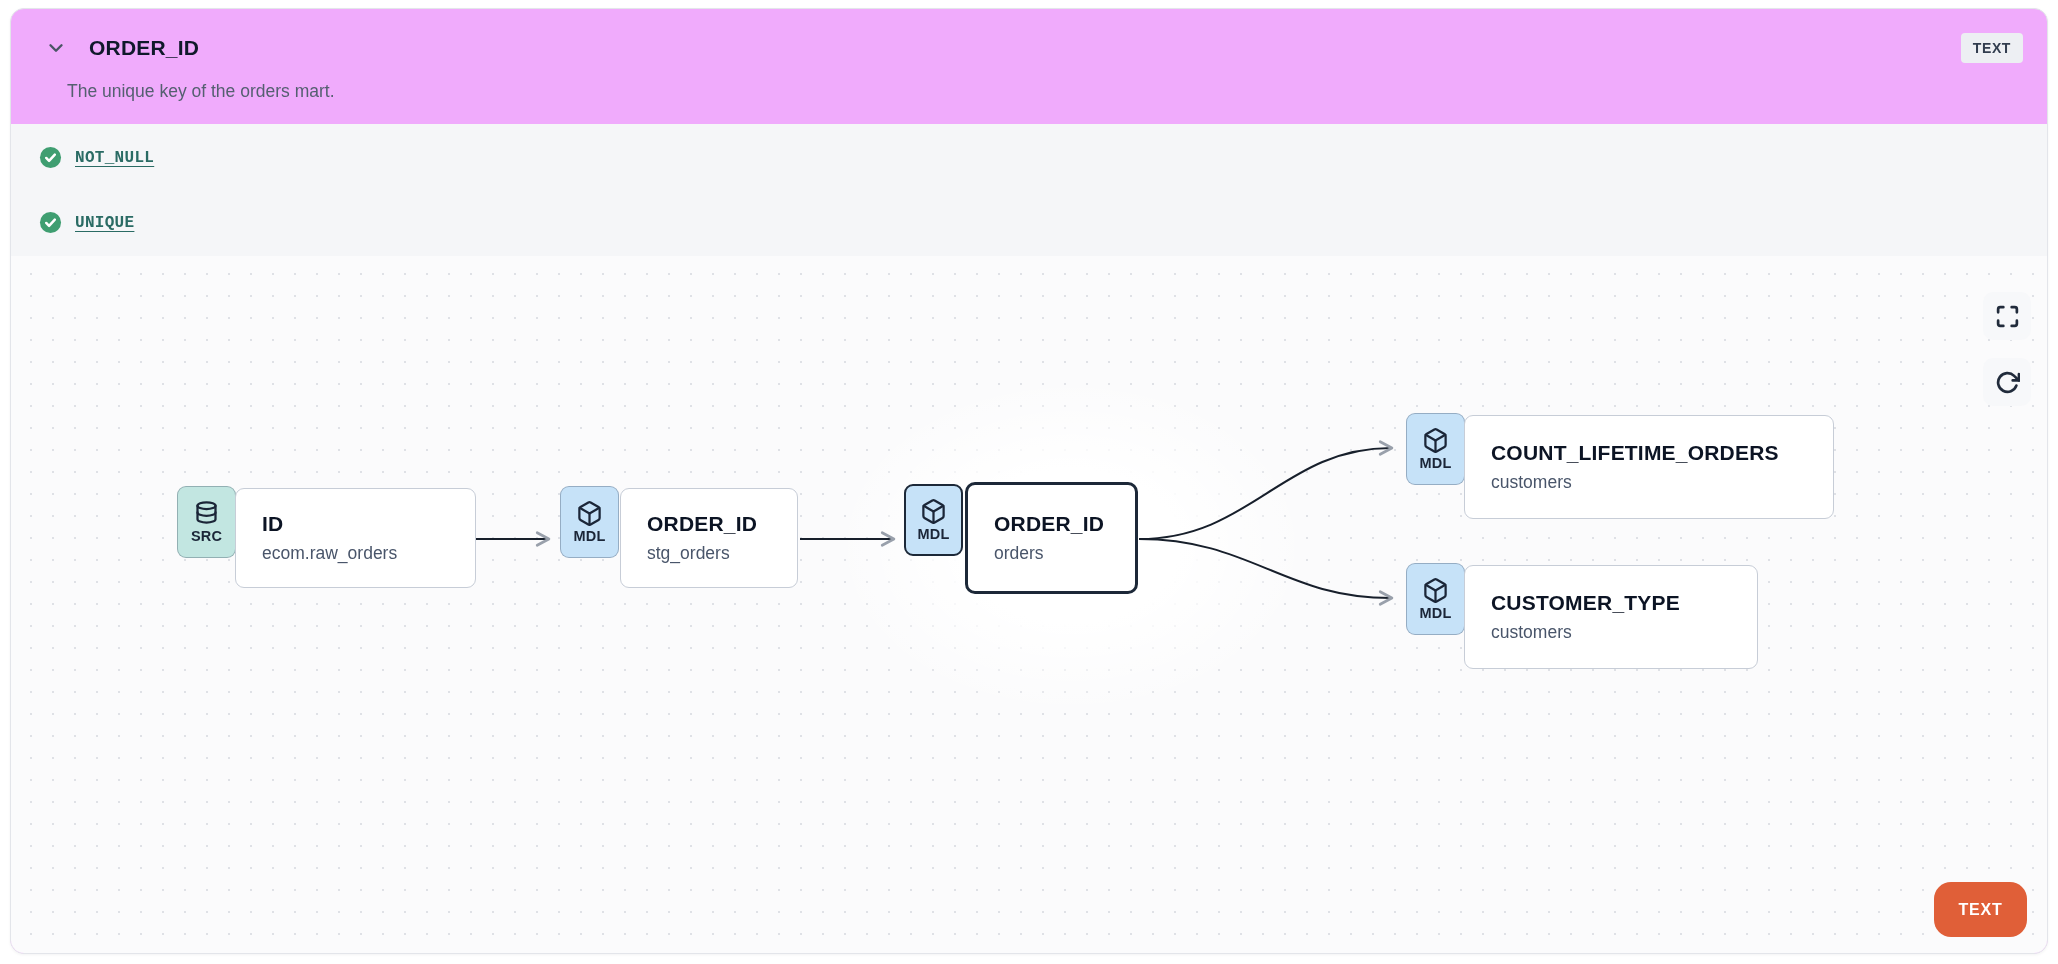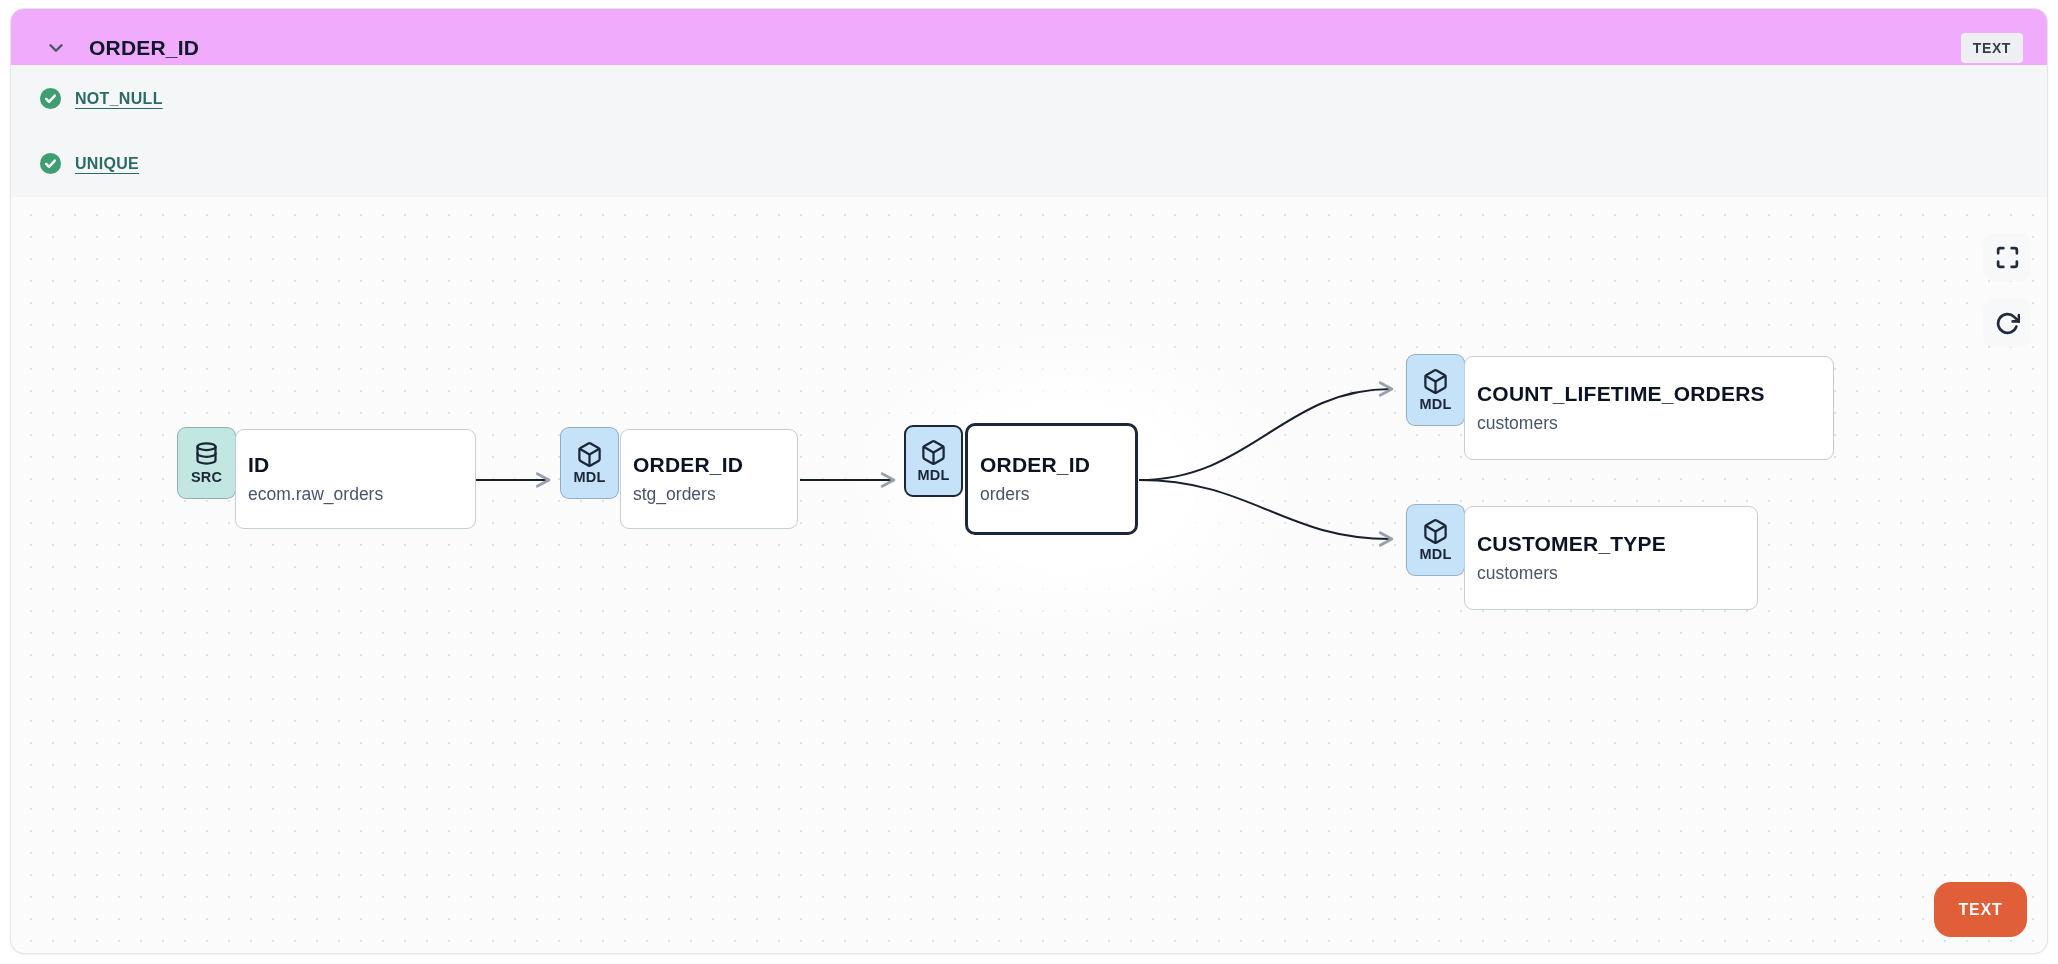--- a/index.html
+++ b/index.html
@@ -16,42 +16,42 @@
   .chev-btn { width:34px; height:34px; display:flex; align-items:center; justify-content:center;
     border:none; background:transparent; cursor:pointer; border-radius:6px; }
   .hdr-title { font-size:21px; font-weight:700; letter-spacing:.2px; color:#10192b; margin-left:16px; }
   .type-badge { margin-left:auto; background:#edeff3; color:#323d4f; font-size:14px; font-weight:600;
     letter-spacing:.6px; padding:7px 12px; border-radius:4px; }
   .hdr-desc { margin:16px 0 22px 28px; font-size:17.5px; color:#545f70; }
 
   
   .tests { background:#f5f6f8; height:132px; padding:22px 28px; display:flex;
     flex-direction:column; justify-content:space-between; }
-  .test-row { display:flex; align-items:center; gap:13px; }
+  .test-row { display:flex; align-items:center; gap:13px;font-family:Liberation Mono, monospace; }
   .test-link { font-size:16px; font-weight:600; letter-spacing:.3px; color:#2a6b64;
     text-decoration:underline; text-underline-offset:4px; cursor:pointer; }
 
   
   .canvas { position:relative; flex:1; background-color:#fbfbfc;
     background-image:radial-gradient(circle, #dfe1e6 1.3px, transparent 1.45px);
     background-size:22px 22px; background-position:9px 7px; overflow:hidden; }
   .glow { position:absolute; left:820px; top:120px; width:480px; height:340px;
     background:radial-gradient(closest-side, #ffffff 45%, rgba(255,255,255,0)); pointer-events:none; }
   .edges { position:absolute; left:0; top:0; pointer-events:none; }
 
   
   .node { position:absolute; cursor:pointer; }
   .node-badge { position:absolute; width:59px; height:72px; border-radius:9px;
     display:flex; flex-direction:column; align-items:center; justify-content:center; gap:1px;
     border:1px solid rgba(23,37,60,.28); z-index:1; }
   .node-badge .blabel { font-size:14.5px; font-weight:600; color:#1b2638; letter-spacing:.2px; }
   .badge-src { background:#c2e6e1; }
   .badge-mdl { background:#c6e2f8; }
   .node-card { position:absolute; background:#fff; border:1px solid #c7cdd7; border-radius:9px;
-    z-index:2; display:flex; flex-direction:column; justify-content:center; padding:0 12px; gap:7px;
+    z-index:2; display:flex; flex-direction:column; justify-content:center; padding:0 26px; gap:7px;
     white-space:nowrap; }
   .node-title { font-size:21px; font-weight:700; color:#0c1424; letter-spacing:.2px; }
   .node-sub { font-size:17.5px; color:#49556a; }
   .node.selected .node-badge { border:2.5px solid #1c2838; }
   .node.selected .node-card { border:3px solid #1c2838; border-radius:10px; }
 
   
   .ctl-btn { position:absolute; right:16px; width:48px; height:48px; border:none; cursor:pointer;
     background:#f7f8fa; border-radius:10px; display:flex; align-items:center; justify-content:center; }
   .ctl-fullscreen { top:36px; }
@@ -71,20 +71,21 @@
   <div class="hdr">
     <div class="hdr-row">
       <button class="chev-btn">
         <svg class="icon" width="22" height="22" viewBox="0 0 24 24" fill="none" stroke="#4a5565" stroke-width="2.6" stroke-linecap="round" stroke-linejoin="round">
             <polyline points="6 9 12 15 18 9"></polyline>
           </svg>
       </button>
       <div class="hdr-title">ORDER_ID</div>
       <div class="type-badge">TEXT</div>
     </div>
+    <div class="hdr-desc">The unique key of the orders mart.</div>
   </div>
 
   <div class="tests">
     <div class="test-row">
       <svg class="icon" width="23" height="23" viewBox="0 0 24 24">
           <circle cx="12" cy="12" r="11" fill="#3f9e71"></circle>
           <polyline points="7.5 12.5 10.5 15.5 16.5 9" fill="none" stroke="#fff" stroke-width="2.6" stroke-linecap="round" stroke-linejoin="round"></polyline>
         </svg>
       <a class="test-link">NOT_NULL</a>
     </div>

